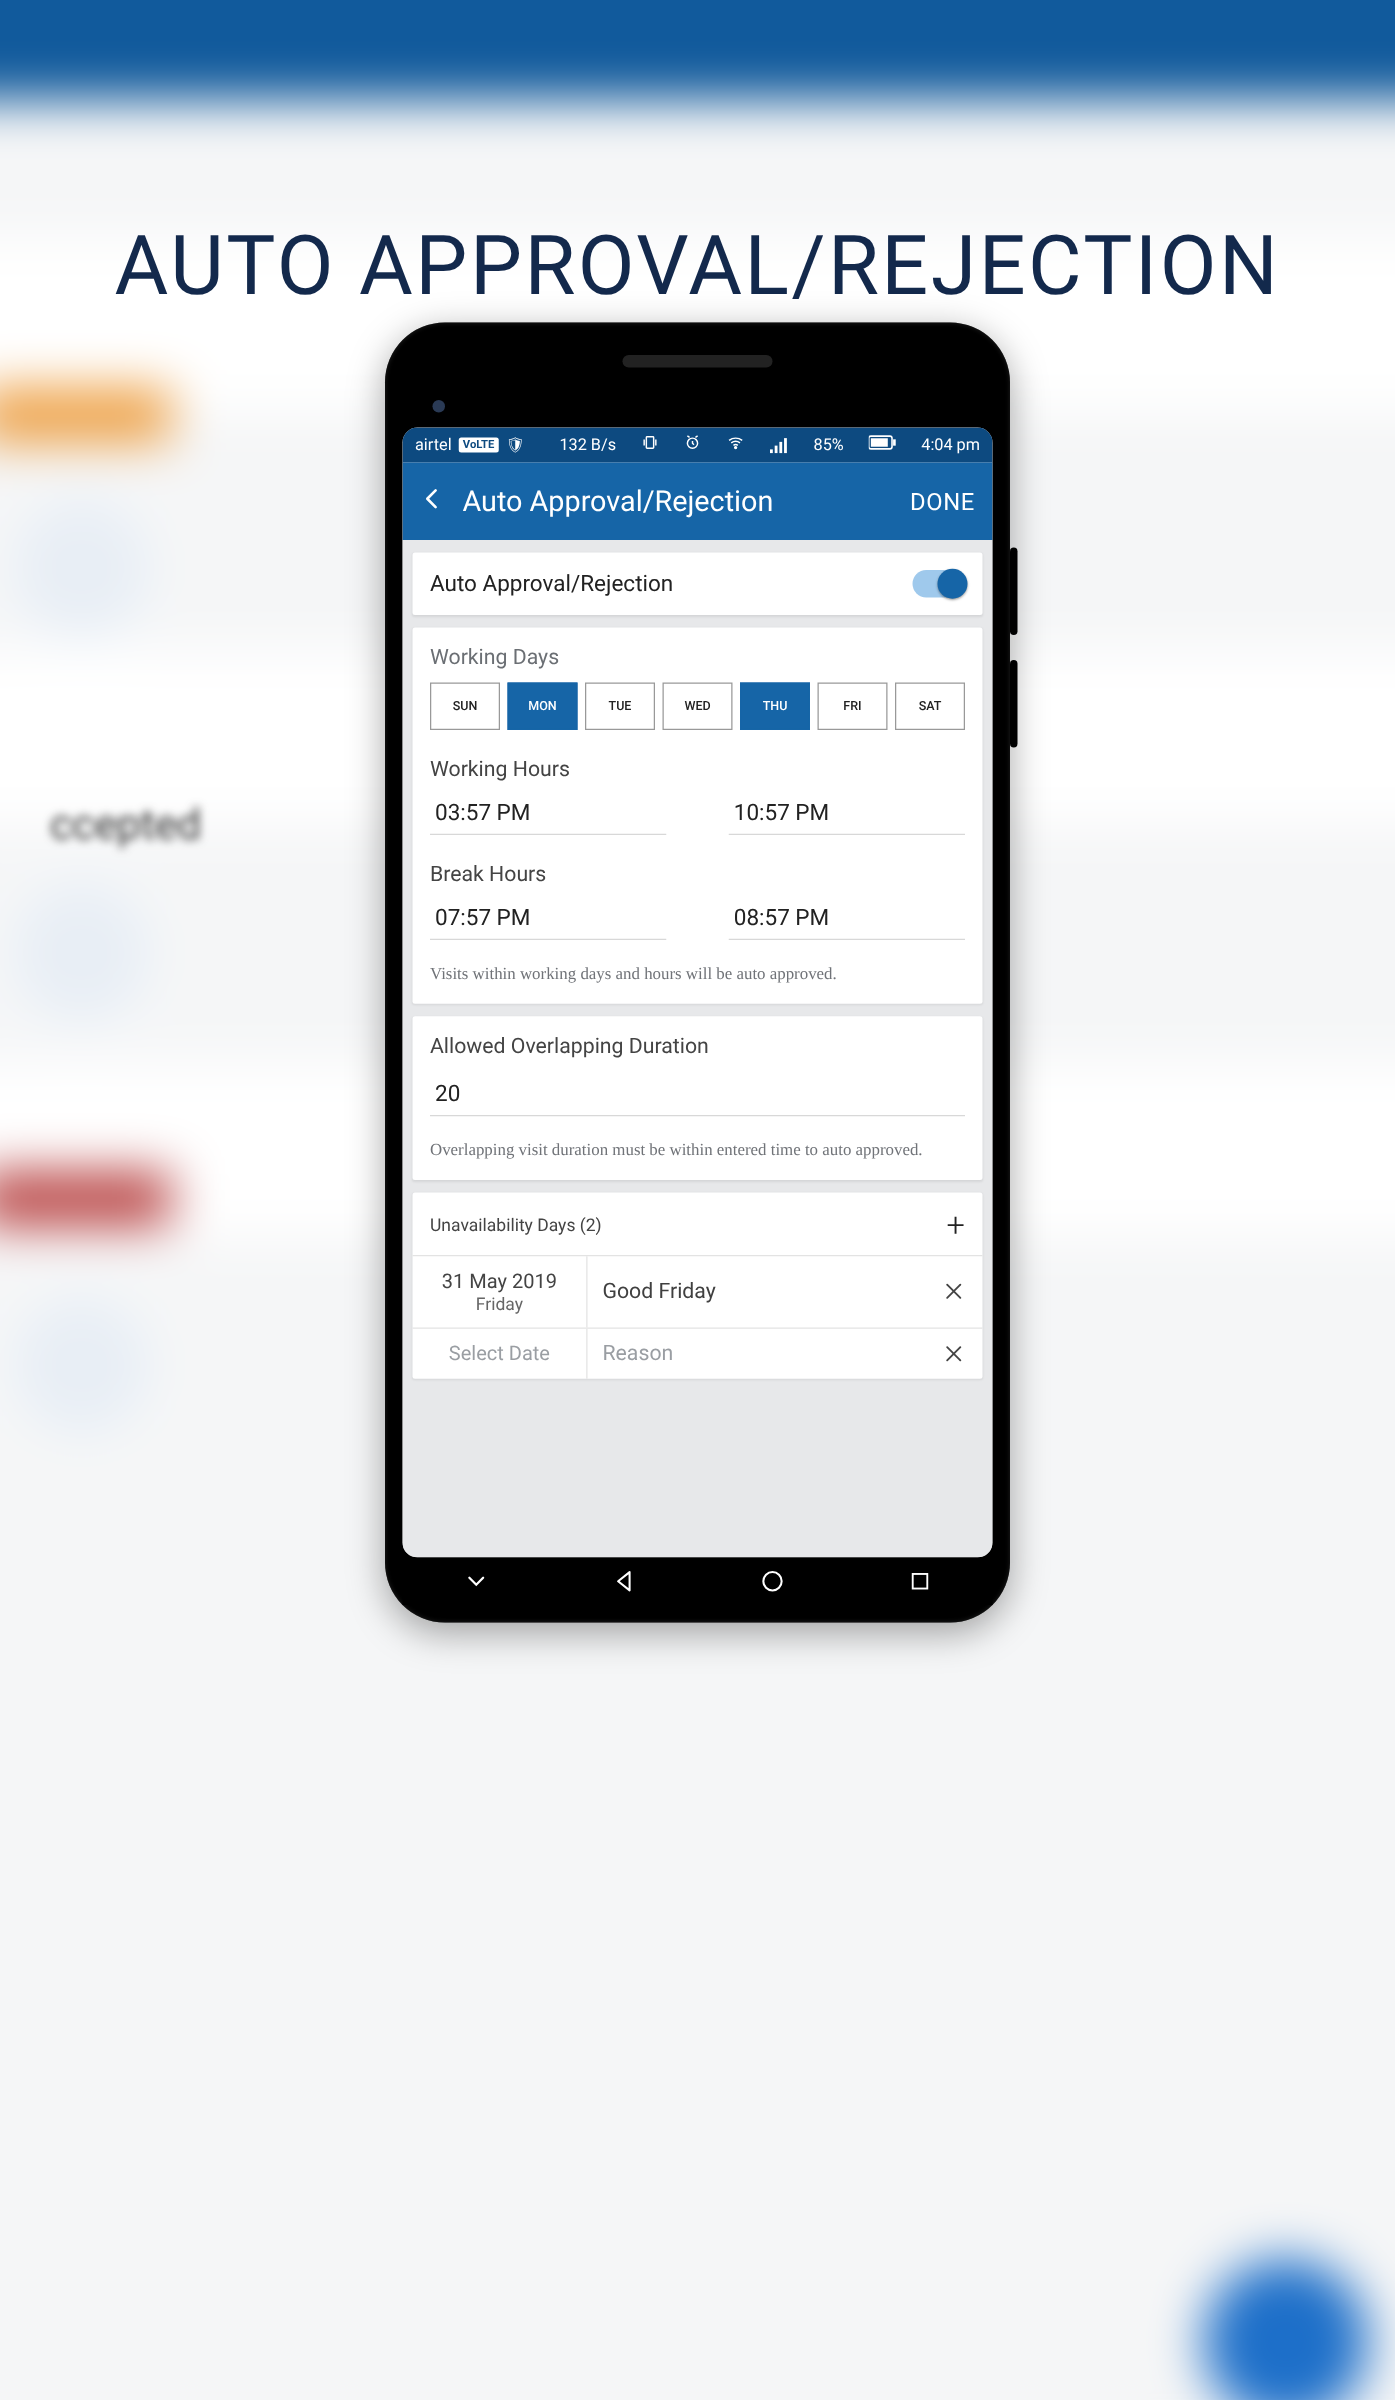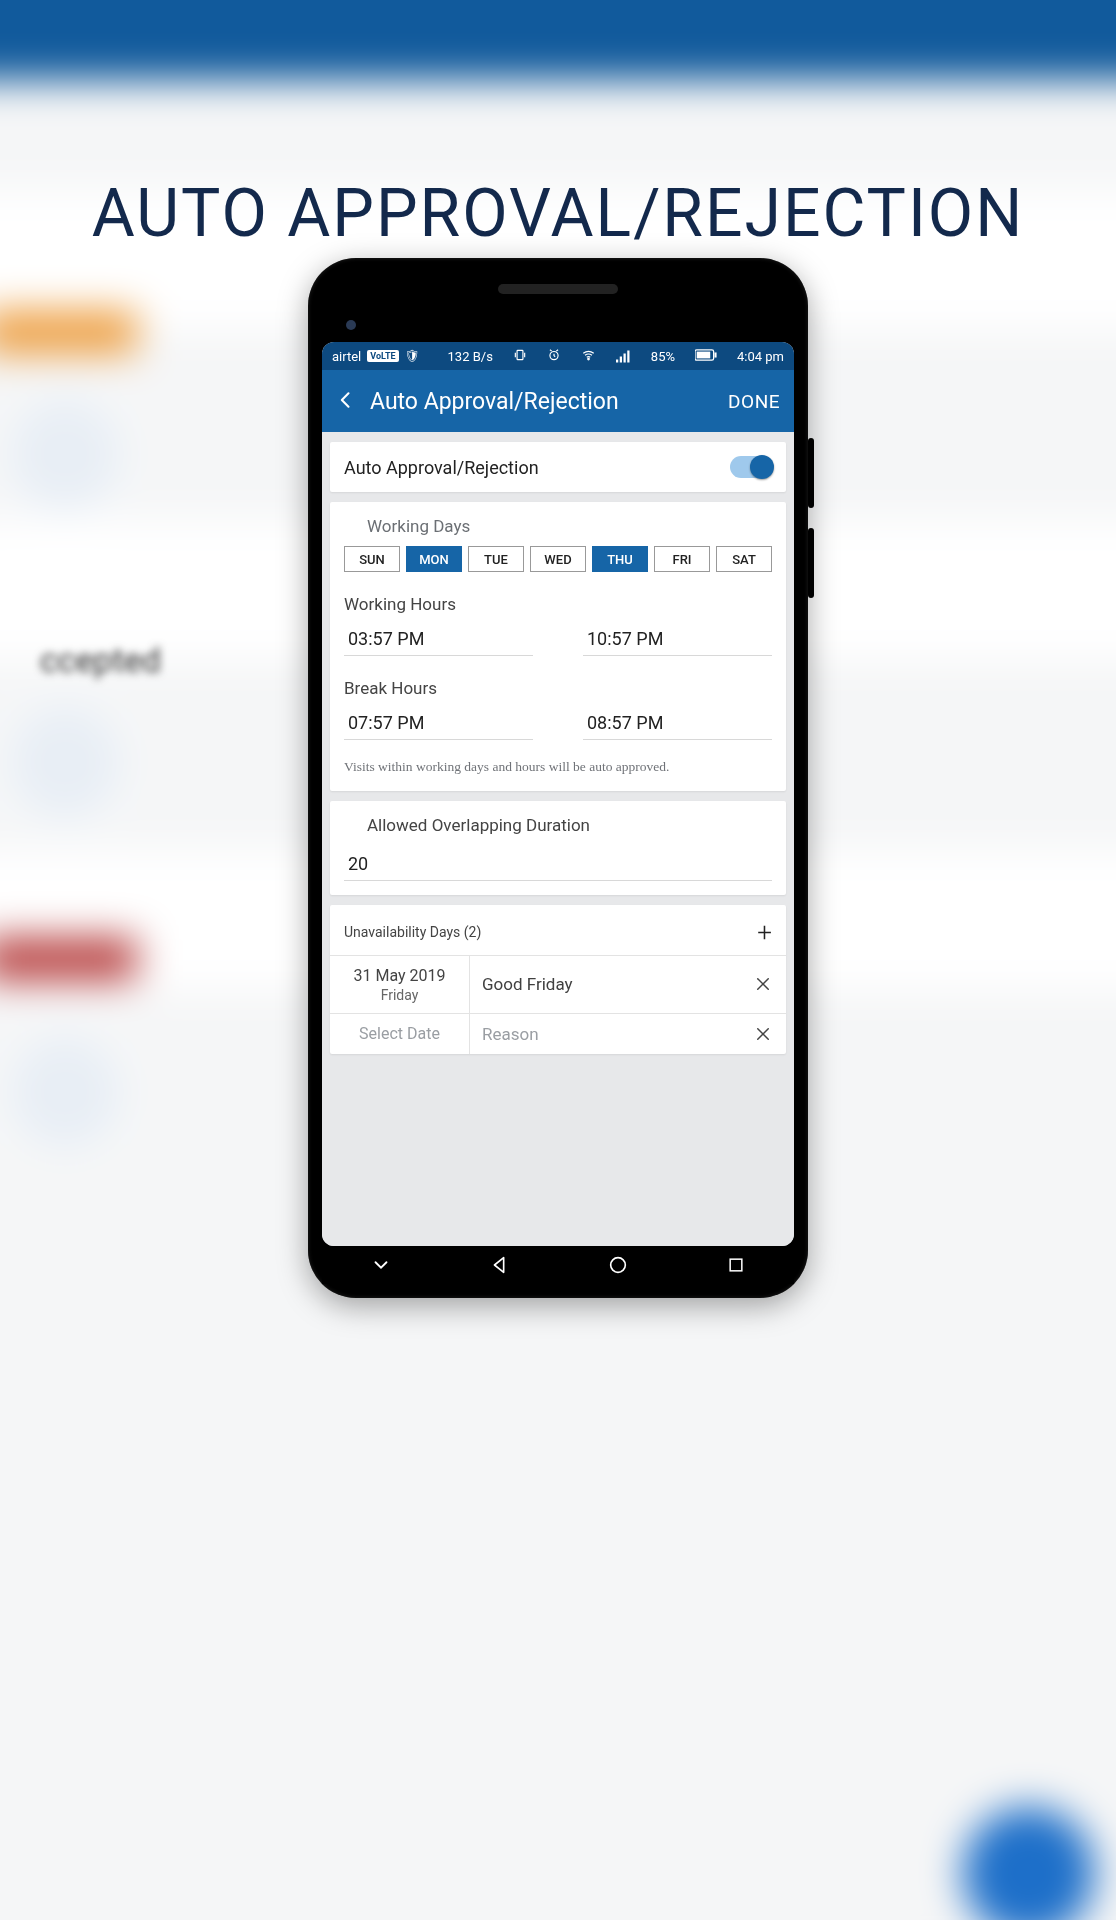--- a/index.html
+++ b/index.html
@@ -125,27 +125,27 @@
 .toggle-row .lbl { font-size:18px; color:#222; }
 .switch {
   width:42px; height:22px; border-radius:11px; background:#9fc9ec; position:relative;
 }
 .switch:after{
   content:""; position:absolute; right:-2px; top:-1px;
   width:24px; height:24px; border-radius:50%; background:#1665a7;
   box-shadow:0 1px 2px rgba(0,0,0,.4);
 }
 
-.section-title { font-size:17px; color:#6b6f74; margin-bottom:10px;margin-left:23px; }
+.section-title { font-size:17px; color:#6b6f74; margin-bottom:10px; }
 
 .days-row { display:flex; gap:6px; }
 .day-chip {
   flex:1; border:1px solid #999; background:#fff; color:#222;
-  font-size:13px; font-weight:500;
-  height:26px; display:flex; align-items:center; justify-content:center;text-align:center;
+  font-size:10px; font-weight:500;
+  height:38px; display:flex; align-items:center; justify-content:center;text-align:center;
 }
 .day-chip.active { background:#1665a7; color:#fff; border-color:#1665a7; }
 
 .sub-title { font-size:17px; color:#444; margin-top:22px; margin-bottom:6px;}
 .time-row { display:flex; gap:50px; }
 .time-field {
   flex:1; border-bottom:1px solid #d8d8d8;
   font-size:18px; color:#222; padding:8px 4px 6px;
 }
 
@@ -305,20 +305,21 @@
           <div class="time-field">07:57 PM</div>
           <div class="time-field">08:57 PM</div>
         </div>
 
         <div class="hint">Visits within working days and hours will be auto approved.</div>
       </div>
 
       <div class="card">
         <div class="section-title" style="color:#444">Allowed Overlapping Duration</div>
         <div class="num-field">20</div>
+        <div class="hint">Overlapping visit duration must be within entered time to auto approved.</div>
       </div>
 
       <div class="card unavail-card">
         <div class="unavail-header" style="padding:14px 14px 10px">
           <span class="t">Unavailability Days (2)</span>
           <span class="plus-icon">+</span>
         </div>
         <div id="unavail-rows">
             <div class="unavail-row">
               <div class="cell-date">

